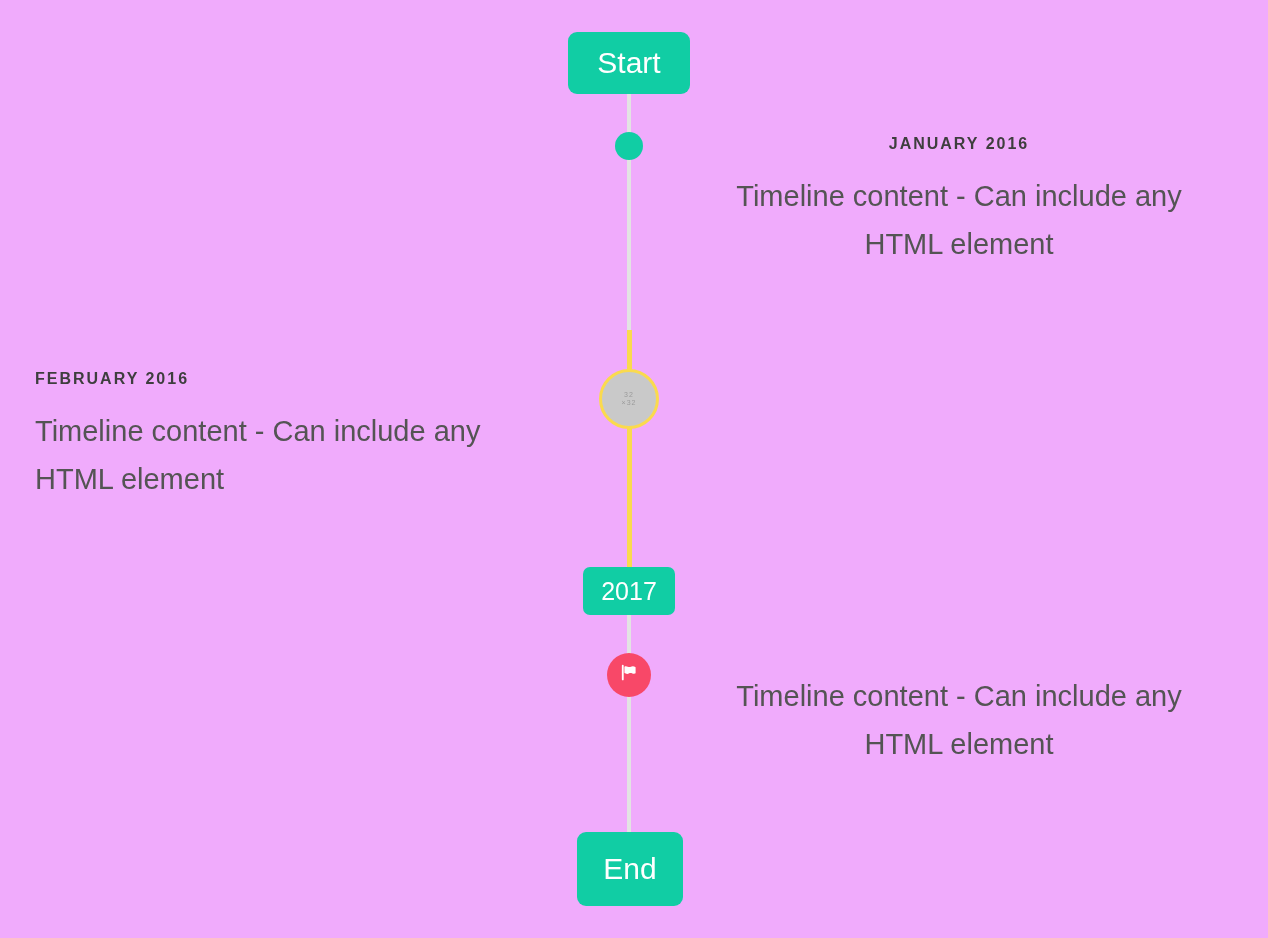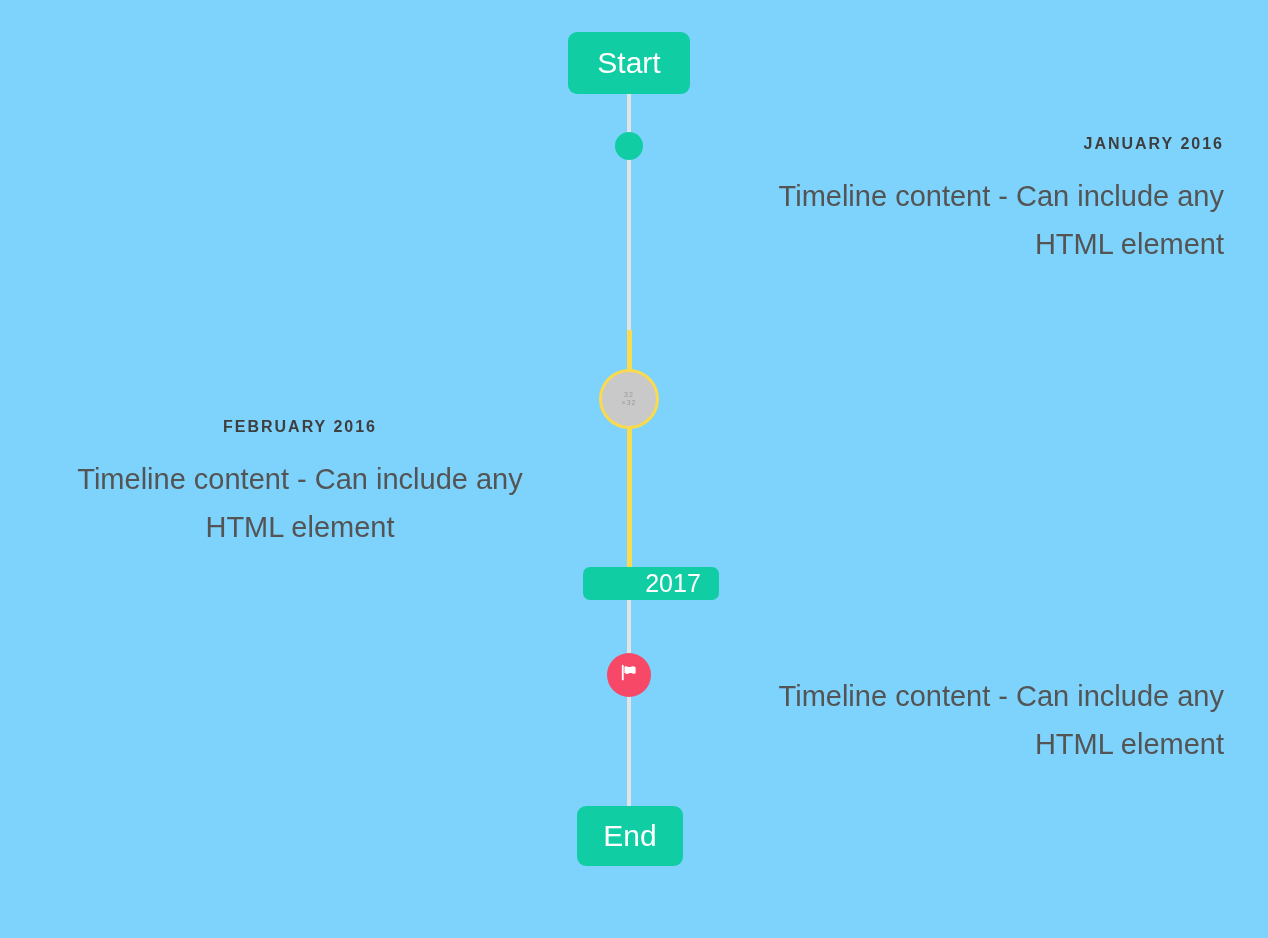--- a/index.html
+++ b/index.html
@@ -4,21 +4,21 @@
 <style>
   html, body {
     margin: 0;
     padding: 0;
     background: #ffffff;
   }
   .canvas {
     position: relative;
     width: 1268px;
     height: 938px;
-    background: #7dd3fc;
+    background: #f0abfc;
     font-family: "Liberation Sans", sans-serif;
     overflow: hidden;
   }
   
   .vline {
     position: absolute;
     left: 627px;
     top: 94px;
     width: 4px;
     height: 757px;
@@ -38,22 +38,22 @@
     background: #11cda4;
     color: #ffffff;
     display: flex;
     align-items: center;
     justify-content: center;
     border-radius: 9px;
     cursor: pointer;
     user-select: none;
   }
   .pill-start { left: 568px; top: 32px;  width: 122px; height: 62px; font-size: 30px; }
-  .pill-end   { left: 577px; top: 806px; width: 106px; height: 60px; font-size: 30px; }
-  .pill-year  { left: 583px; top: 567px; width: 92px;  height: 33px; font-size: 25px; border-radius: 7px; padding-left: 44px; }
+  .pill-end   { left: 577px; top: 832px; width: 106px; height: 74px; font-size: 30px; }
+  .pill-year  { left: 583px; top: 567px; width: 92px;  height: 48px; font-size: 25px; border-radius: 7px; }
   
   .dot-marker {
     position: absolute;
     left: 615px; top: 132px;
     width: 28px; height: 28px;
     border-radius: 50%;
     background: #11cda4;
   }
   .img-marker {
     position: absolute;
@@ -97,22 +97,22 @@
     letter-spacing: 2px;
     color: #3e3e3e;
     line-height: 20px;
   }
   .entry .entry-content {
     margin-top: 18px;
     font-size: 29px;
     line-height: 48px;
     color: #545454;
   }
-  .entry-right { left: 694px; text-align: right; }
-  .entry-left  { right: 703px; text-align: center; margin-top: 48px; }
+  .entry-right { left: 694px; text-align: center; }
+  .entry-left  { right: 703px; text-align: left; }
   .entry-jan { top: 134px; }
   .entry-feb { top: 369px; }
   .entry-mar { top: 654px; }
 </style>
 </head>
 <body>
 
 <div class="canvas">
 
   <div class="vline"></div>

